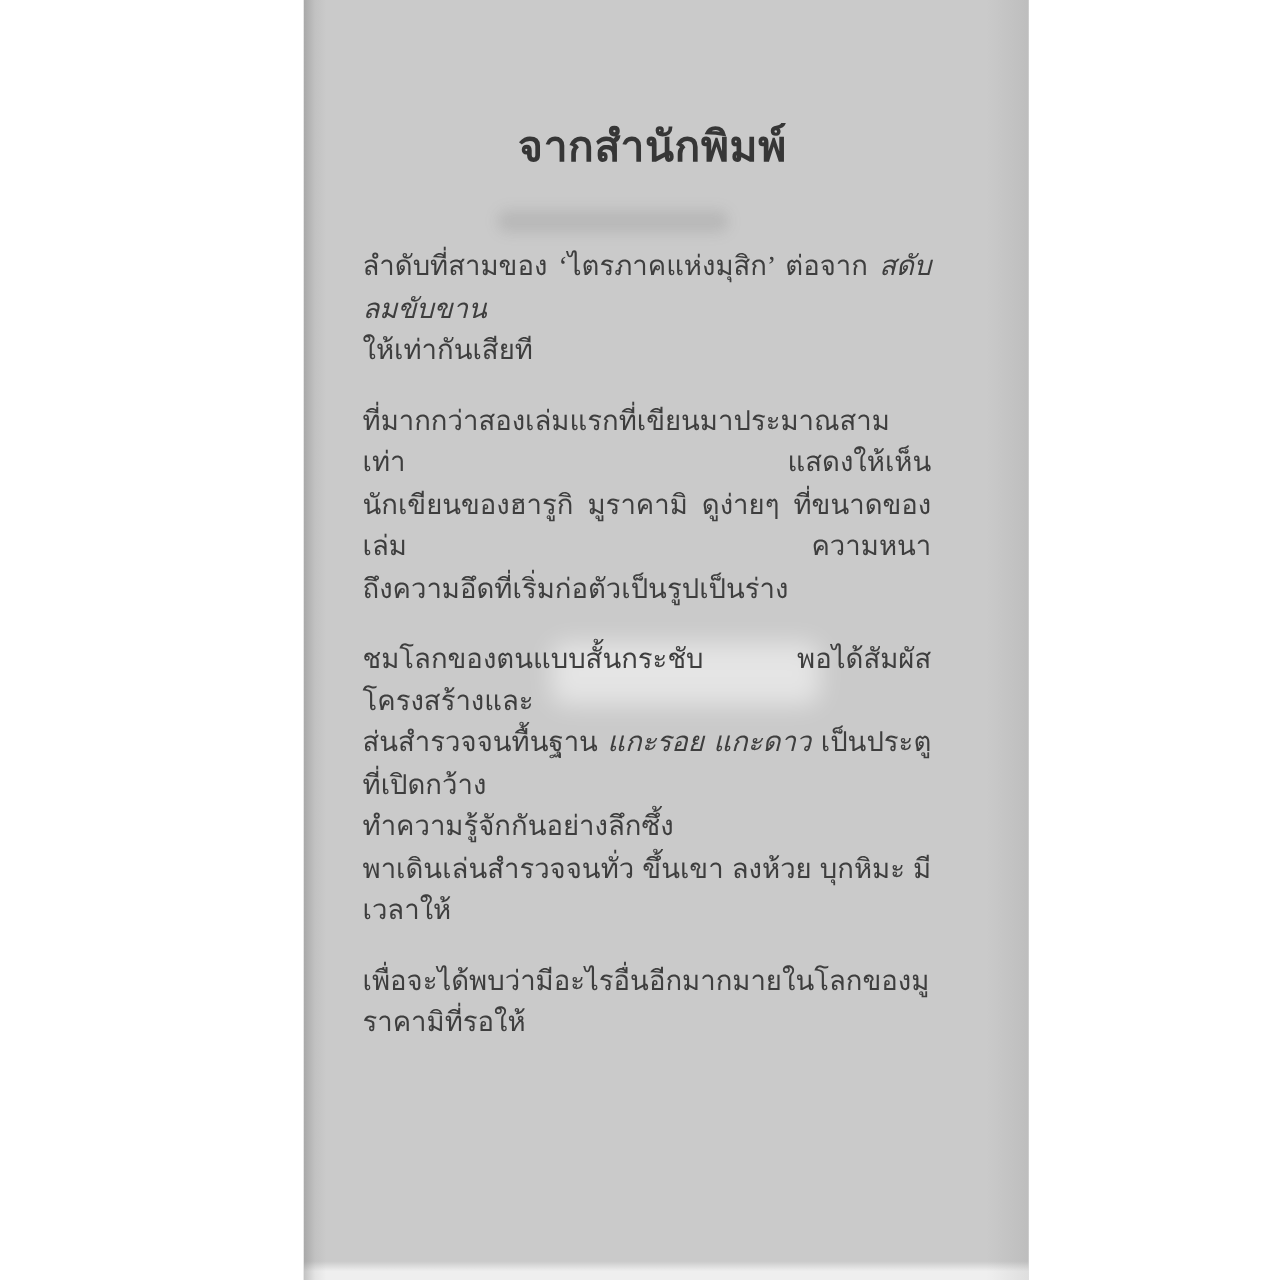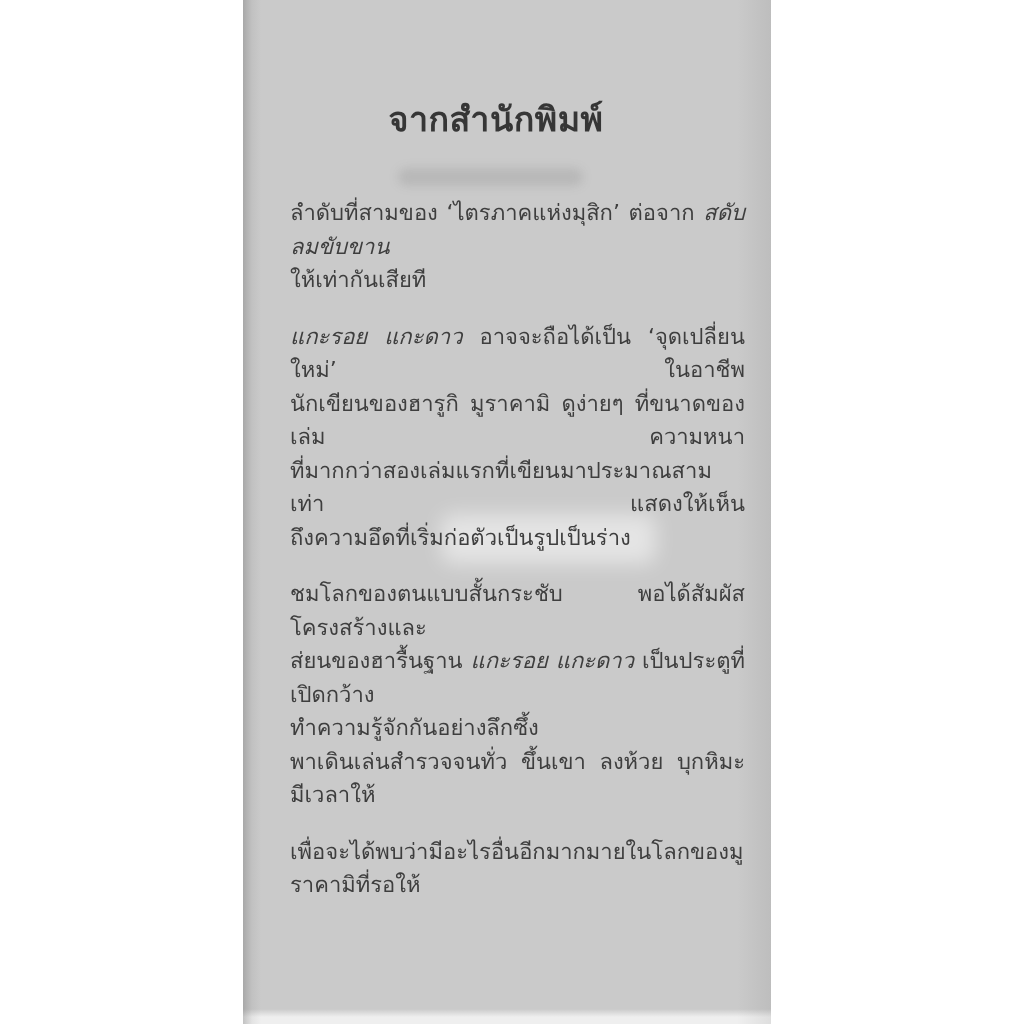--- a/index.html
+++ b/index.html
@@ -14,27 +14,28 @@
   .canvas {
     position: relative;
     width: 1024px;
     height: 1024px;
     background: #ffffff;
   }
   .page {
     position: absolute;
     left: 243px;
     top: 0;
-    width: 528px;
+    width: 580px;
     height: 1024px;
     background:
       linear-gradient(to right, rgba(90,90,90,0.30) 0px, rgba(90,90,90,0.08) 9px, rgba(90,90,90,0) 18px),
       linear-gradient(to left, rgba(100,100,100,0.12) 0px, rgba(100,100,100,0) 34px),
       linear-gradient(to top, rgba(255,255,255,0.70) 0px, rgba(255,255,255,0.70) 7px, rgba(255,255,255,0) 15px),
       linear-gradient(#cacaca, #cacaca);
+    font-family: Liberation Serif, serif;
   }
   .ghost {
     position: absolute;
     z-index: 0;
     pointer-events: none;
   }
   .ghost.g1 {
     left: 155px;
     top: 168px;
     width: 185px;
@@ -99,28 +100,27 @@
     <div class="ghost g1"></div>
     <div class="ghost g2"></div>
     <h1 class="title">จากสำนักพิมพ์</h1>
     <div class="content">
       <div id="paragraphs">
           <div class="paragraph">
             <div class="line"><span>ลำดับที่สามของ ‘ไตรภาคแห่งมุสิก’ ต่อจาก </span><span class="it">สดับลมขับขาน</span></div>
             <div class="line last"><span>ให้เท่ากันเสียที</span></div>
           </div>
           <div class="paragraph">
-            <div class="line"><span class="it">แกะรอย แกะดาว</span><span> อาจจะถือได้เป็น ‘จุดเปลี่ยนใหม่’ ในอาชีพ</span></div>
+            <div class="line"><span>ที่มากกว่าสองเล่มแรกที่เขียนมาประมาณสามเท่า แสดงให้เห็น</span></div>
             <div class="line"><span>นักเขียนของฮารูกิ มูราคามิ ดูง่ายๆ ที่ขนาดของเล่ม ความหนา</span></div>
-            <div class="line"><span>ที่มากกว่าสองเล่มแรกที่เขียนมาประมาณสามเท่า แสดงให้เห็น</span></div>
             <div class="line last"><span>ถึงความอึดที่เริ่มก่อตัวเป็นรูปเป็นร่าง</span></div>
           </div>
           <div class="paragraph">
             <div class="line"><span>ชมโลกของตนแบบสั้นกระชับ พอได้สัมผัสโครงสร้างและ</span></div>
-            <div class="line"><span>ส่ยนของฮารื้นฐาน </span><span class="it">แกะรอย แกะดาว</span><span> เป็นประตูที่เปิดกว้าง</span></div>
+            <div class="line"><span>ส่นสำรวจจนทื้นฐาน </span><span class="it">แกะรอย แกะดาว</span><span> เป็นประตูที่เปิดกว้าง</span></div>
             <div class="line last"><span>ทำความรู้จักกันอย่างลึกซึ้ง</span></div>
             <div class="line"><span>พาเดินเล่นสำรวจจนทั่ว ขึ้นเขา ลงห้วย บุกหิมะ มีเวลาให้</span></div>
           </div>
           <div class="paragraph">
             <div class="line"><span>เพื่อจะได้พบว่ามีอะไรอื่นอีกมากมายในโลกของมูราคามิที่รอให้</span></div>
           </div>
         </div>
 
     </div>
   </div>

